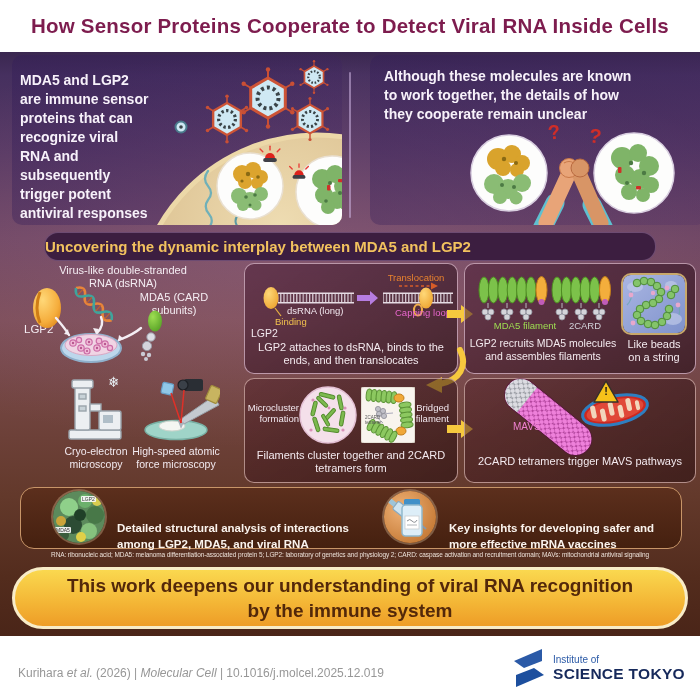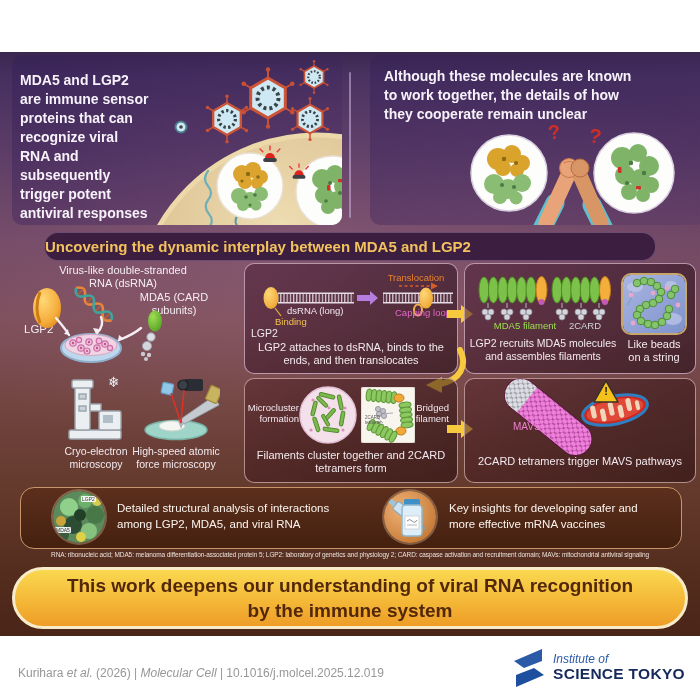--- a/index.html
+++ b/index.html
@@ -65,21 +65,21 @@
   .mavs-gray{position:absolute;left:0;top:0;width:24px;height:32px;border-radius:16px 0 0 16px;
       background-color:#9aa0a8;
       background-image:
         radial-gradient(circle at 3.5px 3px, #dcdce2 2.3px, rgba(110,114,122,0.9) 2.9px, transparent 3.2px),
         radial-gradient(circle at 3.5px 3px, #dcdce2 2.3px, rgba(110,114,122,0.0) 2.9px);
       background-size:7px 6px;background-position:0 0,3.5px 3px;}
 
   
   .summary{position:absolute;left:20px;top:435px;width:660px;height:60px;border-radius:14px;
       background:linear-gradient(#5c2f1d,#45200f);border:1.5px solid #c89568;}
-  .sum-text{color:#fbf4ee;font-weight:normal;font-size:11.5px;line-height:16px;}
+  .sum-text{color:#fbf4ee;font-weight:bold;font-size:11.5px;line-height:16px;margin-top:20px;}
   .sum-icon{position:absolute;width:52px;height:52px;border-radius:50%;overflow:hidden;
       box-shadow:0 0 0 2px rgba(230,200,160,0.35);}
   .tag{position:absolute;background:rgba(250,250,250,0.92);color:#333;font-size:5px;
       line-height:6px;padding:0 1px;border-radius:1px;}
 
   .abbrev{position:absolute;top:499px;left:0;width:700px;text-align:center;color:#ece0d8;
       font-size:6.5px;letter-spacing:-0.1px;white-space:nowrap;}
 
   .conclusion{position:absolute;left:12px;top:515px;width:676px;height:62px;border-radius:31px;
       background:linear-gradient(#fad84f 0%,#f4b837 55%,#ee9d27 100%);
@@ -87,30 +87,33 @@
       display:flex;align-items:center;justify-content:center;}
   .conclusion-text{color:#53280a;font-weight:bold;font-size:19px;line-height:25px;text-align:center;}
 
   
   .footer{position:absolute;top:636px;left:0;width:700px;height:64px;background:#fff;}
   .foot-title{position:absolute;left:18px;top:9px;color:#26366e;font-weight:bold;font-size:13px;}
   .foot-cite{position:absolute;left:18px;top:30px;color:#979797;font-size:12px;}
   .foot-cite i{font-style:italic;}
   .logo-wrap{position:absolute;left:512px;top:12px;display:flex;align-items:center;}
   .logo-text{margin-left:7px;}
-  .logo-top{color:#2b5aa7;font-size:12px;line-height:11px;font-style:italic;}
+  .logo-top{color:#2b5aa7;font-size:10px;line-height:11px;}
   .logo-bottom{color:#16295b;font-weight:bold;font-size:15.5px;line-height:17px;letter-spacing:0.3px;}
 
   svg{display:block;}
 </style>
 </head>
 <body>
 
 <div class="page">
 
+  <div class="header">
+    <div class="header-title">How Sensor Proteins Cooperate to Detect Viral RNA Inside Cells</div>
+  </div>
 
   <div class="main">
 
     <div class="intro-left">
       <svg class="abs" style="left:0;top:0" width="330" height="170" viewBox="0 0 330 170">
         <defs>
           <radialGradient id="cellg" cx="40%" cy="25%" r="80%">
             <stop offset="0%" stop-color="#eedcb2"></stop>
               <stop offset="60%" stop-color="#d9bd8c"></stop>
             <stop offset="100%" stop-color="#c39e6e"></stop>

